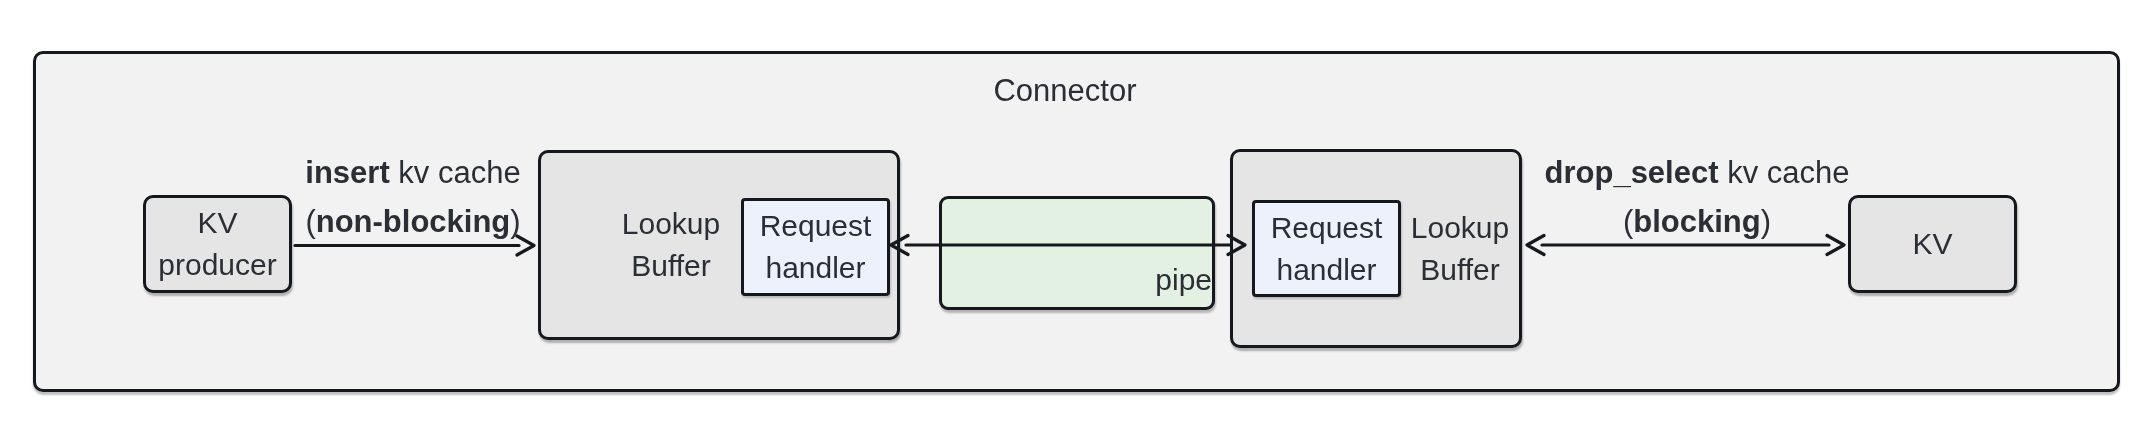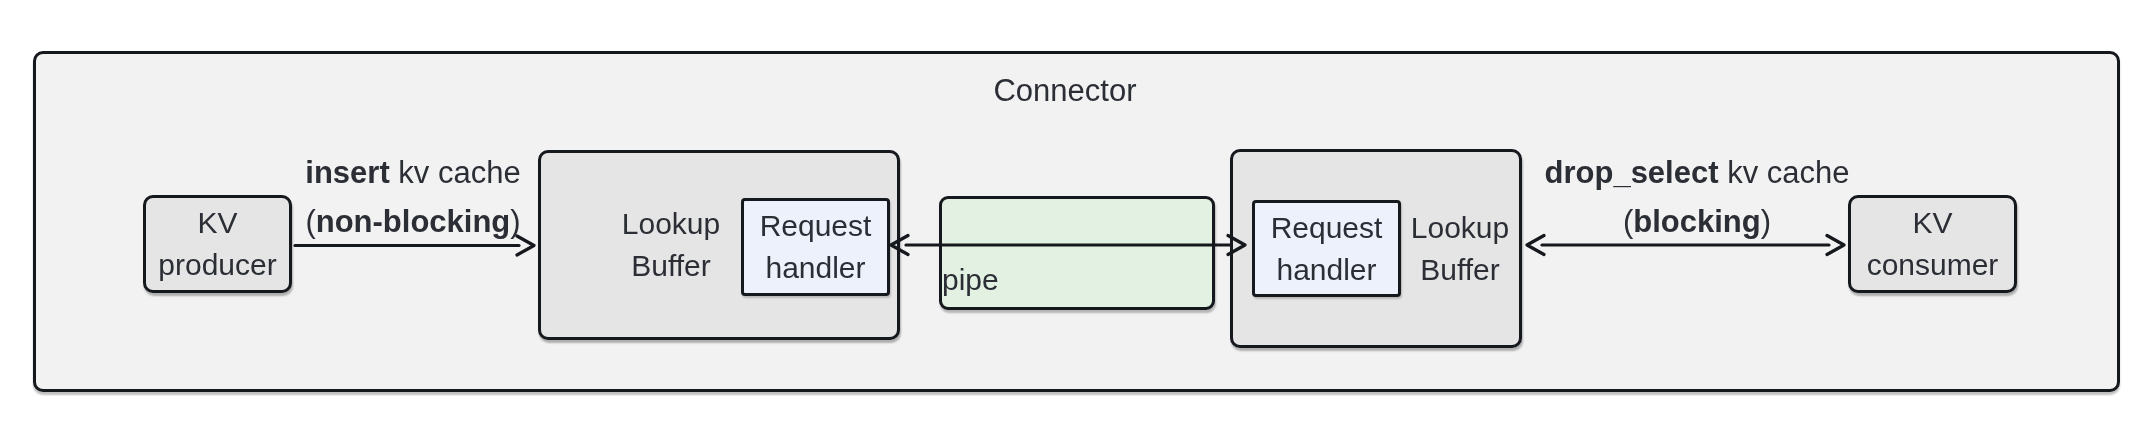--- a/index.html
+++ b/index.html
@@ -81,21 +81,21 @@
     background: #e3f1e2;
     border: 3px solid #15181d;
     border-radius: 9px;
     box-sizing: border-box;
     box-shadow: 1px 3px 2px rgba(0,0,0,0.25);
   }
   .pipe-label {
     position: absolute;
     left: 0; top: 62px;
     width: 100%;
-    text-align: left;
+    text-align: right;
     font-size: 30px;
     line-height: 38px;
   }
   .edge-label {
     position: absolute;
     text-align: center;
     font-size: 31px;
     line-height: 49px;
     white-space: nowrap;
     color: #2b2e35;
@@ -159,21 +159,20 @@
     </div>
     <div class="lb-label lb-label-right">
       <div>Lookup</div>
       <div>Buffer</div>
     </div>
   </div>
 
   <div class="node kv-consumer">
     <div class="node-label">
       <div>KV</div>
-      <div>consumer</div>
     </div>
   </div>
 
   <div class="edge-label insert-label">
     <div><b>insert</b><span> kv cache</span></div>
     <div><span>(</span><b>non-blocking</b><span>)</span></div>
   </div>
 
   <div class="edge-label drop-label">
     <div><b>drop_select</b><span> kv cache</span></div>

